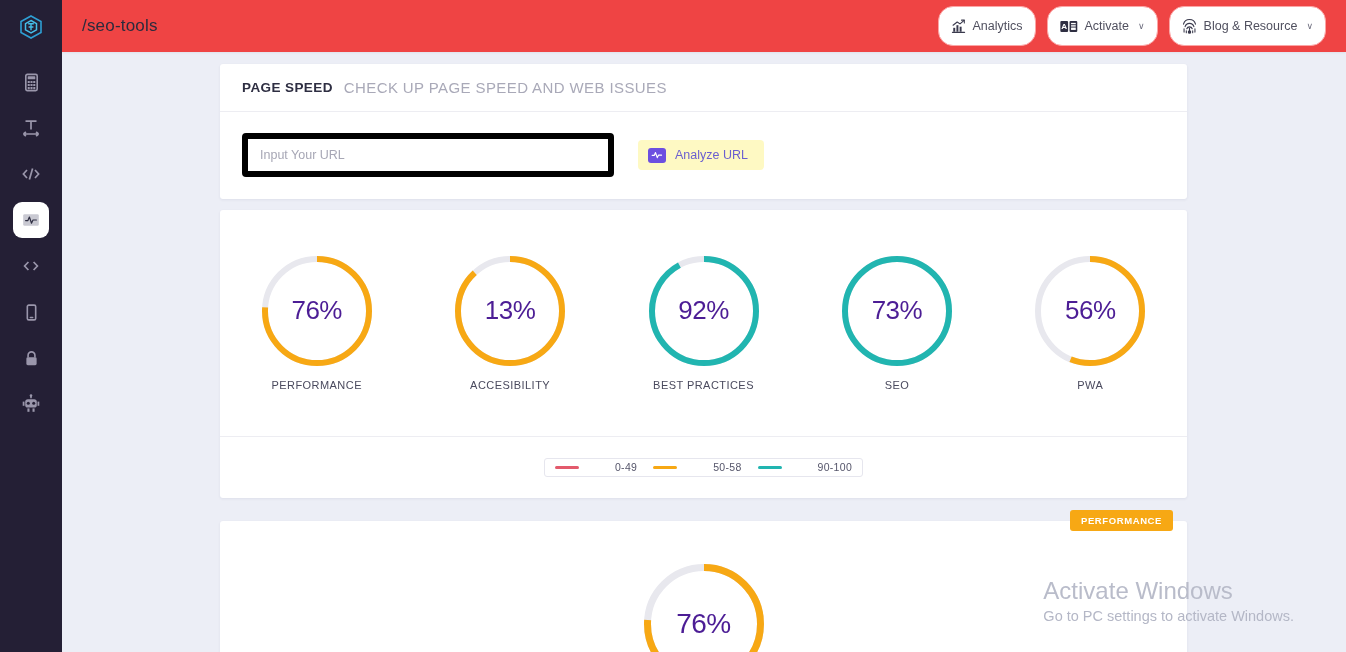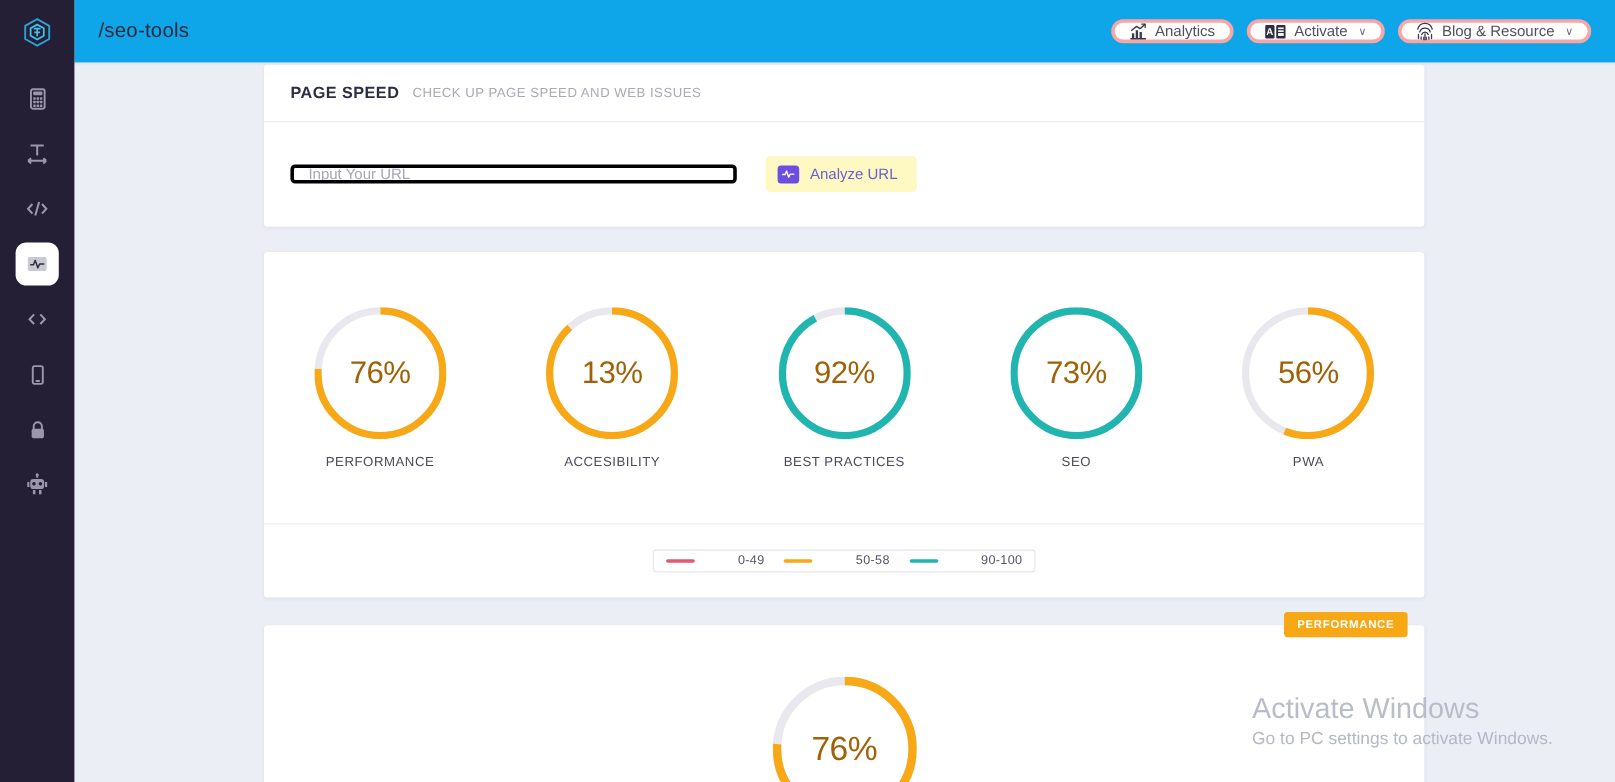--- a/index.html
+++ b/index.html
@@ -33,36 +33,36 @@
   .nav-item:first-of-type { margin-top: 18px; }
   .nav-item.active { background: #ffffff; }
   .nav-item svg { display: block; }
   .ico { stroke: #9a96ab; fill: none; stroke-width: 1.7; }
   .ico-solid { fill: #9a96ab; }
 
   
   .header {
     position: absolute; left: 62px; top: 0;
     width: 1284px; height: 52px;
-    background: #0ea5e9;
+    background: #ef4444;
     display: flex; align-items: center;
     z-index: 15;
     box-shadow: 0 1px 2px rgba(30,30,60,.06);
   }
   .breadcrumb {
     margin-left: 20px;
     font-size: 17px; color: #2b2b3d; letter-spacing: .2px;
   }
   .header-actions {
     margin-left: auto; margin-right: 20px;
     display: flex; align-items: center; gap: 11px;
   }
   .hbtn {
-    height: 20px; padding: 0 12px;
-    border: 3px solid #fca5a5; border-radius: 15px;
+    height: 40px; padding: 0 12px;
+    border: 1px solid #fca5a5; border-radius: 15px;
     background: #fff; cursor: pointer;
     display: flex; align-items: center; gap: 7px;
     font-size: 12.5px; color: #50505f;
     white-space: nowrap;
   }
   .hbtn .caret { font-size: 9px; color: #6b6b7c; margin-left: 2px; }
 
   
   .page {
     position: absolute; left: 62px; top: 52px;
@@ -71,40 +71,40 @@
     overflow: hidden;
   }
   .card {
     position: absolute; left: 158px; width: 967px;
     background: #ffffff;
     border-radius: 3px;
     box-shadow: 0 1px 3px rgba(40,40,80,.07);
   }
 
   
-  #card-speed { top: 2px; height: 135px; }
+  #card-speed { top: 12px; height: 135px; }
   .card-head {
     height: 48px; padding: 0 22px;
     display: flex; align-items: center; gap: 11px;
     border-bottom: 1px solid #ededf2;
   }
   .card-title {
     font-size: 13.5px; font-weight: bold; color: #2e2e42;
     letter-spacing: .4px;
   }
   .card-sub {
-    font-size: 11px; color: #a9a9b8; letter-spacing: .4px;
+    font-size: 15px; color: #a9a9b8; letter-spacing: .4px;
   }
   .card-body-speed {
     height: 86px; padding: 0 22px;
     display: flex; align-items: center; gap: 24px;
   }
   .url-input {
-    width: 372px; height: 16px;
-    border: 3px solid #000000; border-radius: 4px;
+    width: 372px; height: 44px;
+    border: 6px solid #000000; border-radius: 4px;
     padding: 0 12px;
     font-family: "Liberation Sans", sans-serif;
     font-size: 12.5px; color: #3b3b4d;
     outline: none; background: #fff;
   }
   .url-input::placeholder { color: #a7a7b5; }
   .analyze-btn {
     height: 30px; padding: 0 16px 0 10px;
     background: #fef9c3; border: none; border-radius: 4px;
     display: flex; align-items: center; gap: 9px;
@@ -130,21 +130,21 @@
     display: flex; flex-direction: column; align-items: center;
   }
   .gauge {
     position: relative;
     width: 110px; height: 110px;
   }
   .gauge svg { display: block; transform: rotate(-90deg); }
   .gauge .val {
     position: absolute; inset: 0;
     display: flex; align-items: center; justify-content: center;
-    font-size: 26px; color: #a16207; letter-spacing: -.5px;
+    font-size: 26px; color: #4c1d95; letter-spacing: -.5px;
   }
   .gauge-label {
     margin-top: 13px;
     font-size: 11px; color: #4a4a5e; letter-spacing: .45px;
   }
   .legend-row {
     height: 60px;
     display: flex; align-items: center; justify-content: center;
   }
   .legend-box {

